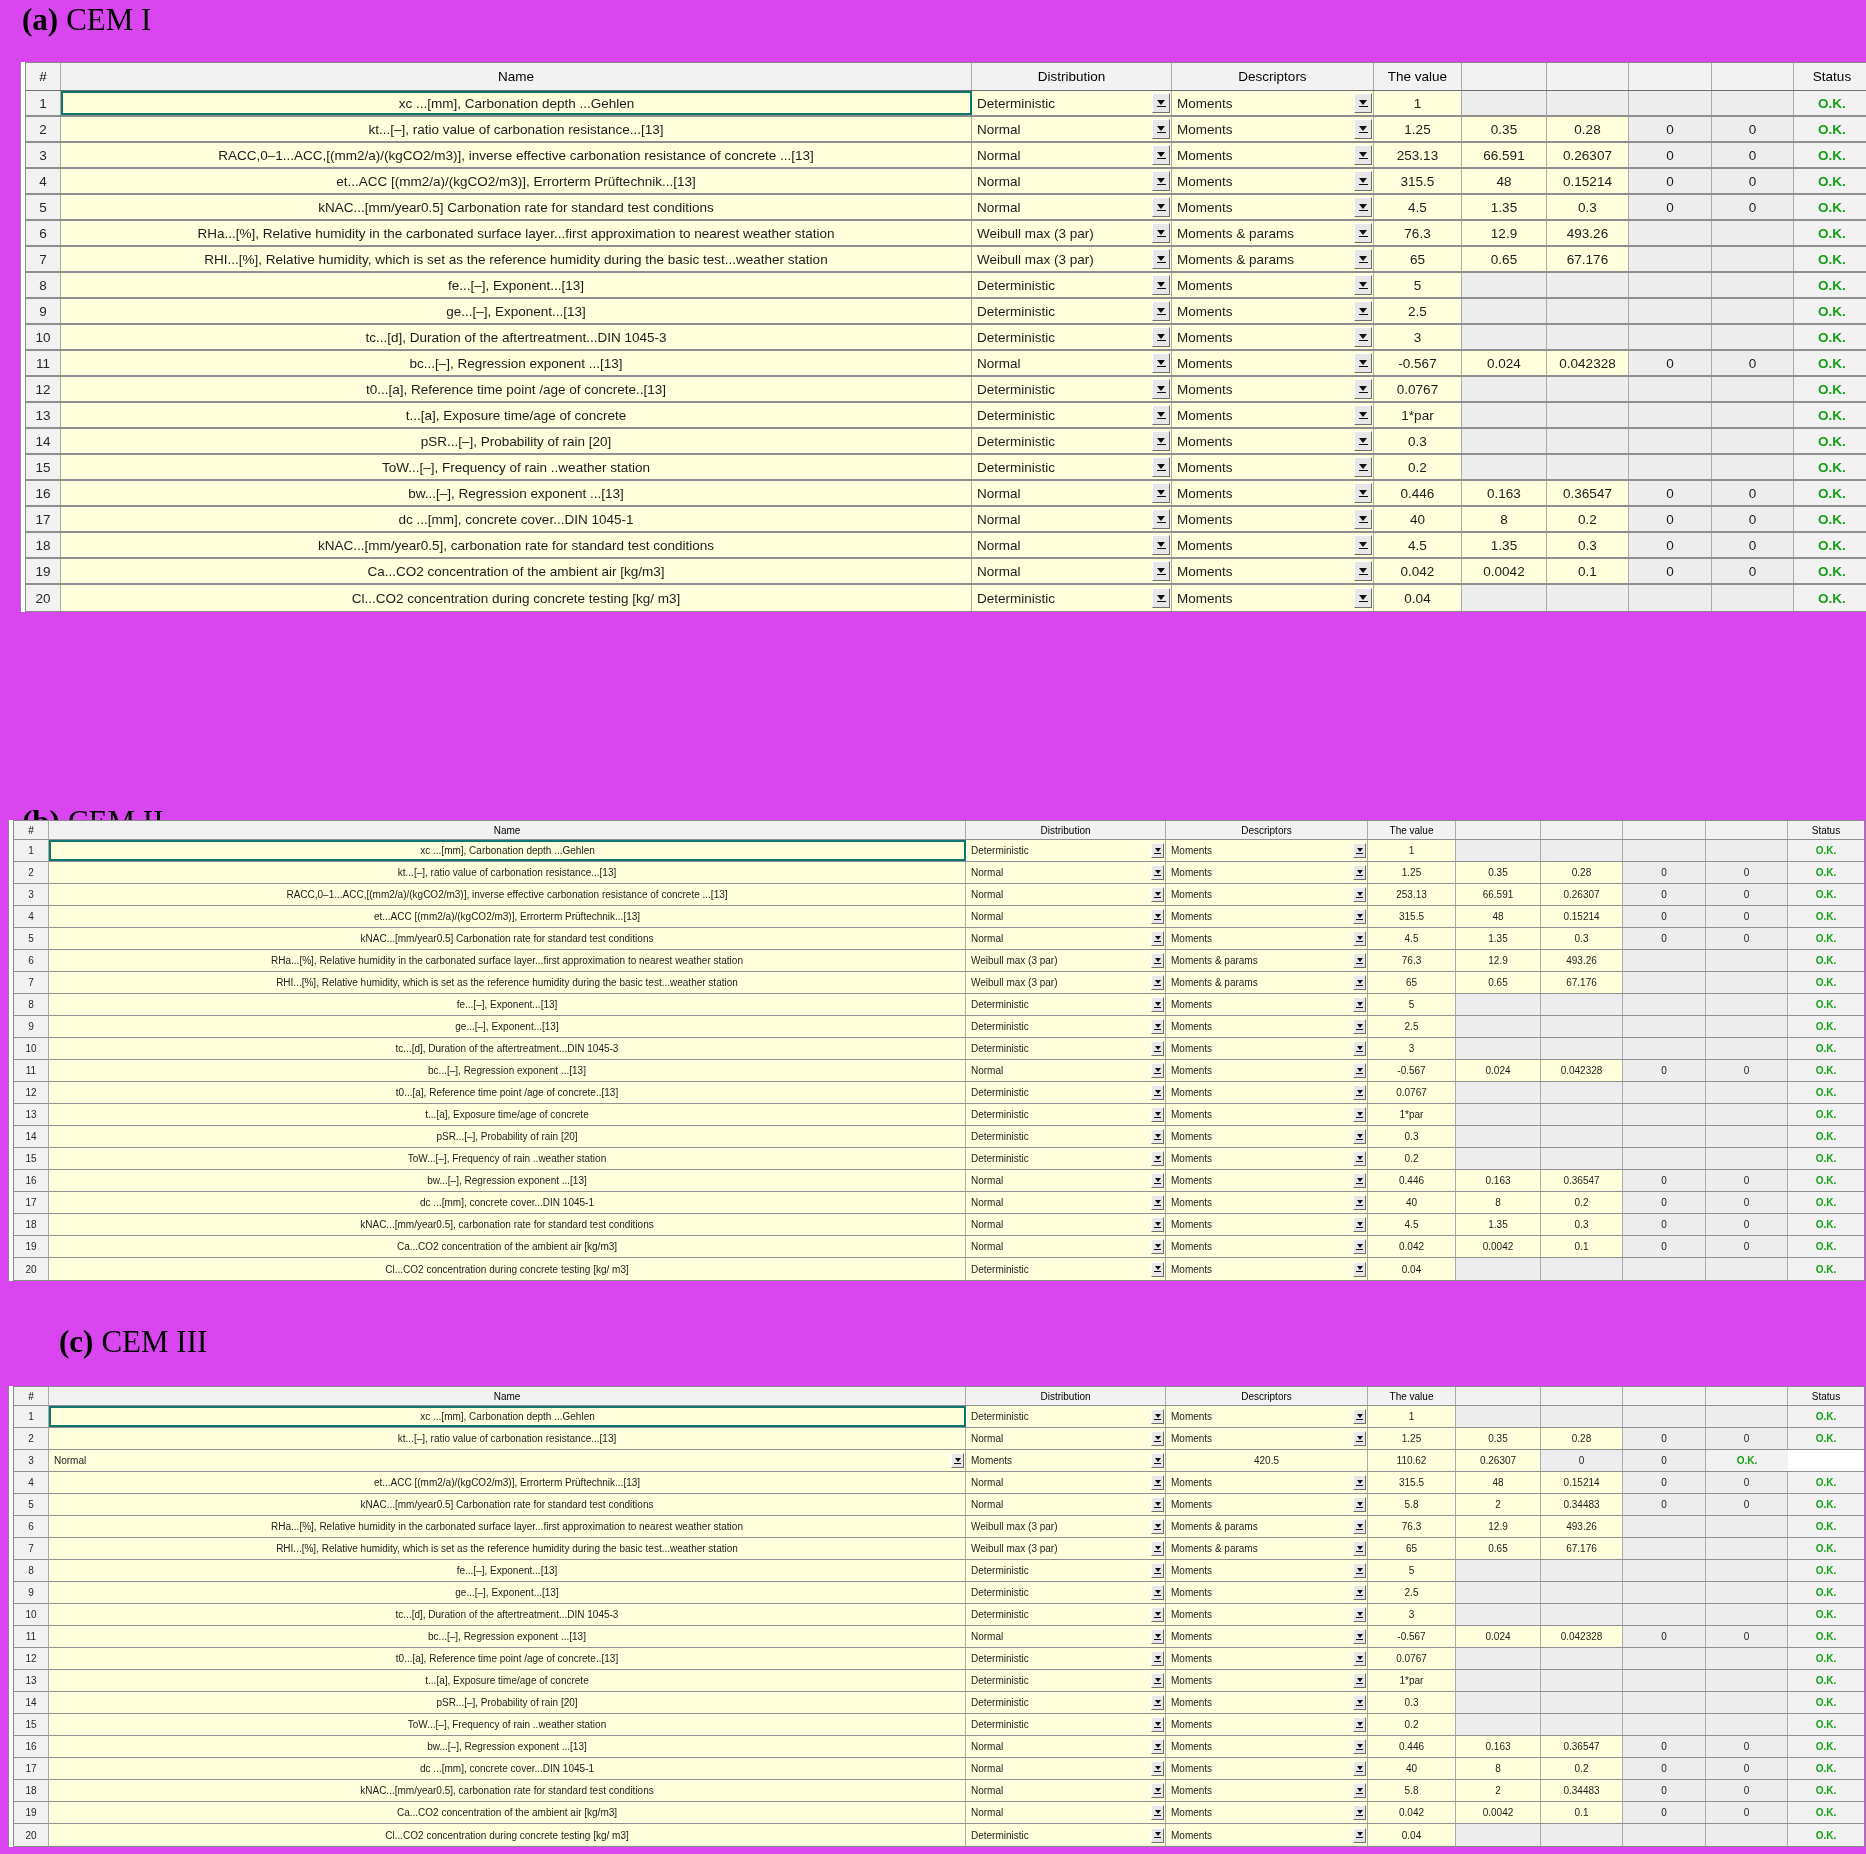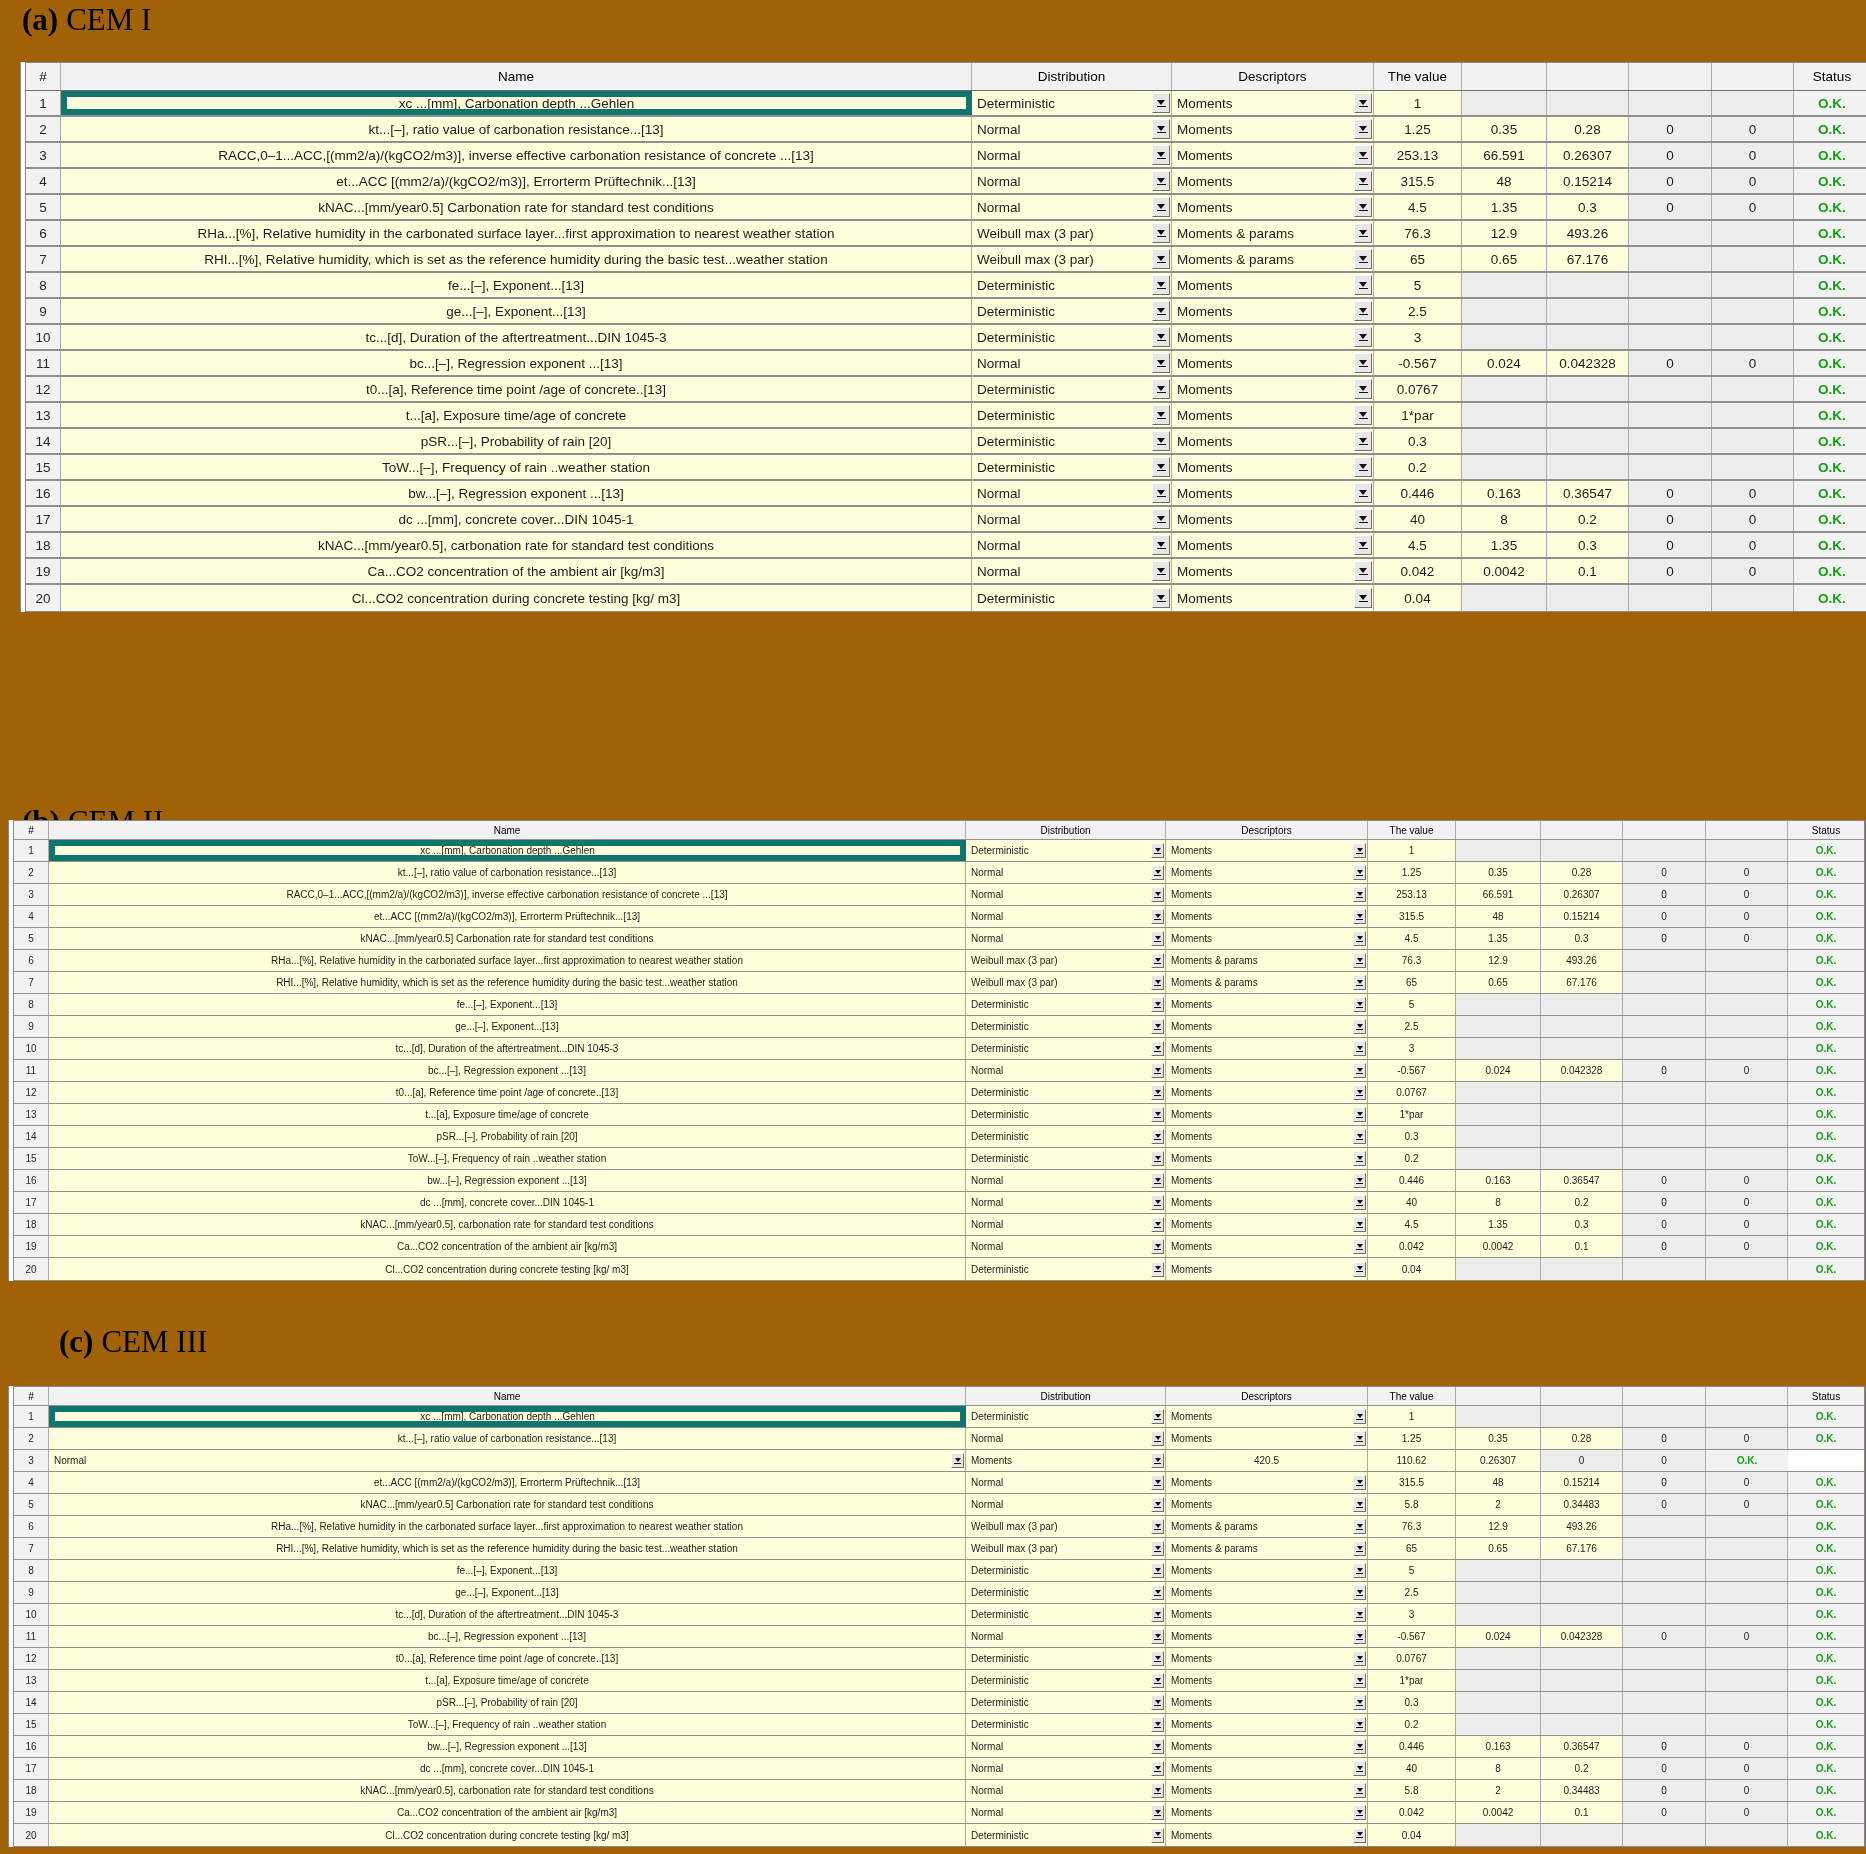--- a/index.html
+++ b/index.html
@@ -1,16 +1,16 @@
 <!DOCTYPE html>
 <html><head>
 <meta charset="utf-8">
 <style>
   html,body{margin:0;padding:0;background:#ffffff;}
-  .page{position:relative;width:1866px;height:1854px;background:#a16207;
+  .page{position:relative;width:1866px;height:1854px;background:#d946ef;
         font-family:"Liberation Sans",sans-serif;overflow:hidden;}
 
   
   .cap{position:absolute;margin:0;font-family:"Liberation Serif",serif;
        font-size:31px;font-weight:400;color:#000;white-space:nowrap;}
   .cap-letter{font-weight:700;margin-right:8px;}
 
   
   .table-wrap{position:absolute;border-left:1px solid #8a8a8a;padding-left:4px;background:#fff;}
   .grid-table{border:1px solid #8a8a8a;background:#fff;width:100%;}
@@ -28,21 +28,21 @@
   .g-cell:last-child{border-right:none;}
 
   .h-cell{background:#f2f2f2;color:#000;}
   .numcell{background:#f2f2f2;color:#26262e;}
   .namecell{background:#ffffdc;}
   .combocell{background:#ffffdc;justify-content:space-between;padding-left:5px;}
   .combo-text{flex:1;text-align:left;overflow:hidden;}
   .valcell.filled{background:#ffffdc;}
   .valcell.empty{background:#ededed;}
   .statuscell{background:#f2f2f2;color:#17a017;font-weight:700;}
-  .selected{border:6px solid #0f766e;}
+  .selected{border:2px solid #0f766e;}
 
   
   .dd-btn{display:flex;flex-direction:column;align-items:center;justify-content:center;
           background:#e7e7e7;border:1px solid;border-color:#ffffff #6e6e6e #6e6e6e #ffffff;
           box-sizing:border-box;margin-right:1px;flex:0 0 auto;}
   .dd-tri{width:0;height:0;}
   .dd-bar{background:#101010;}
 
   
   .size-a{font-size:13.5px;}

